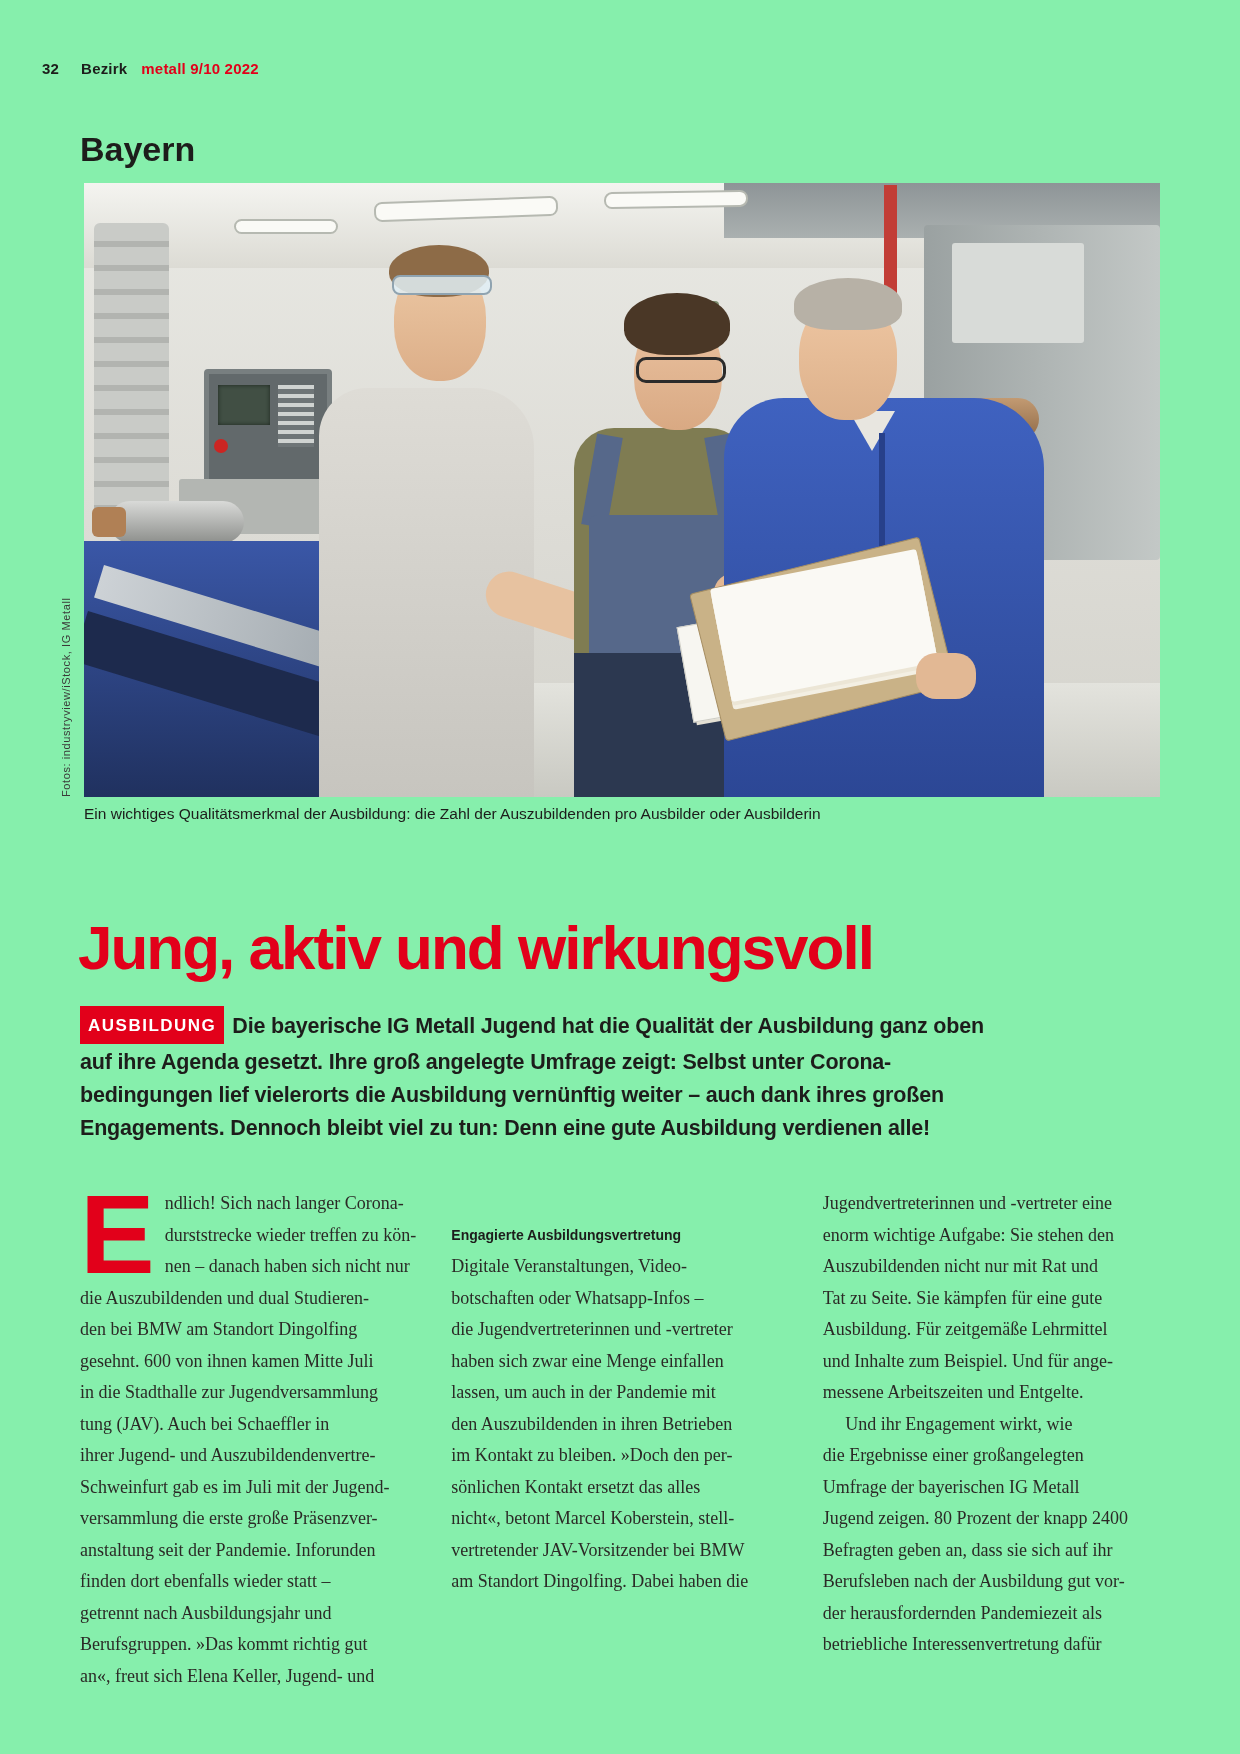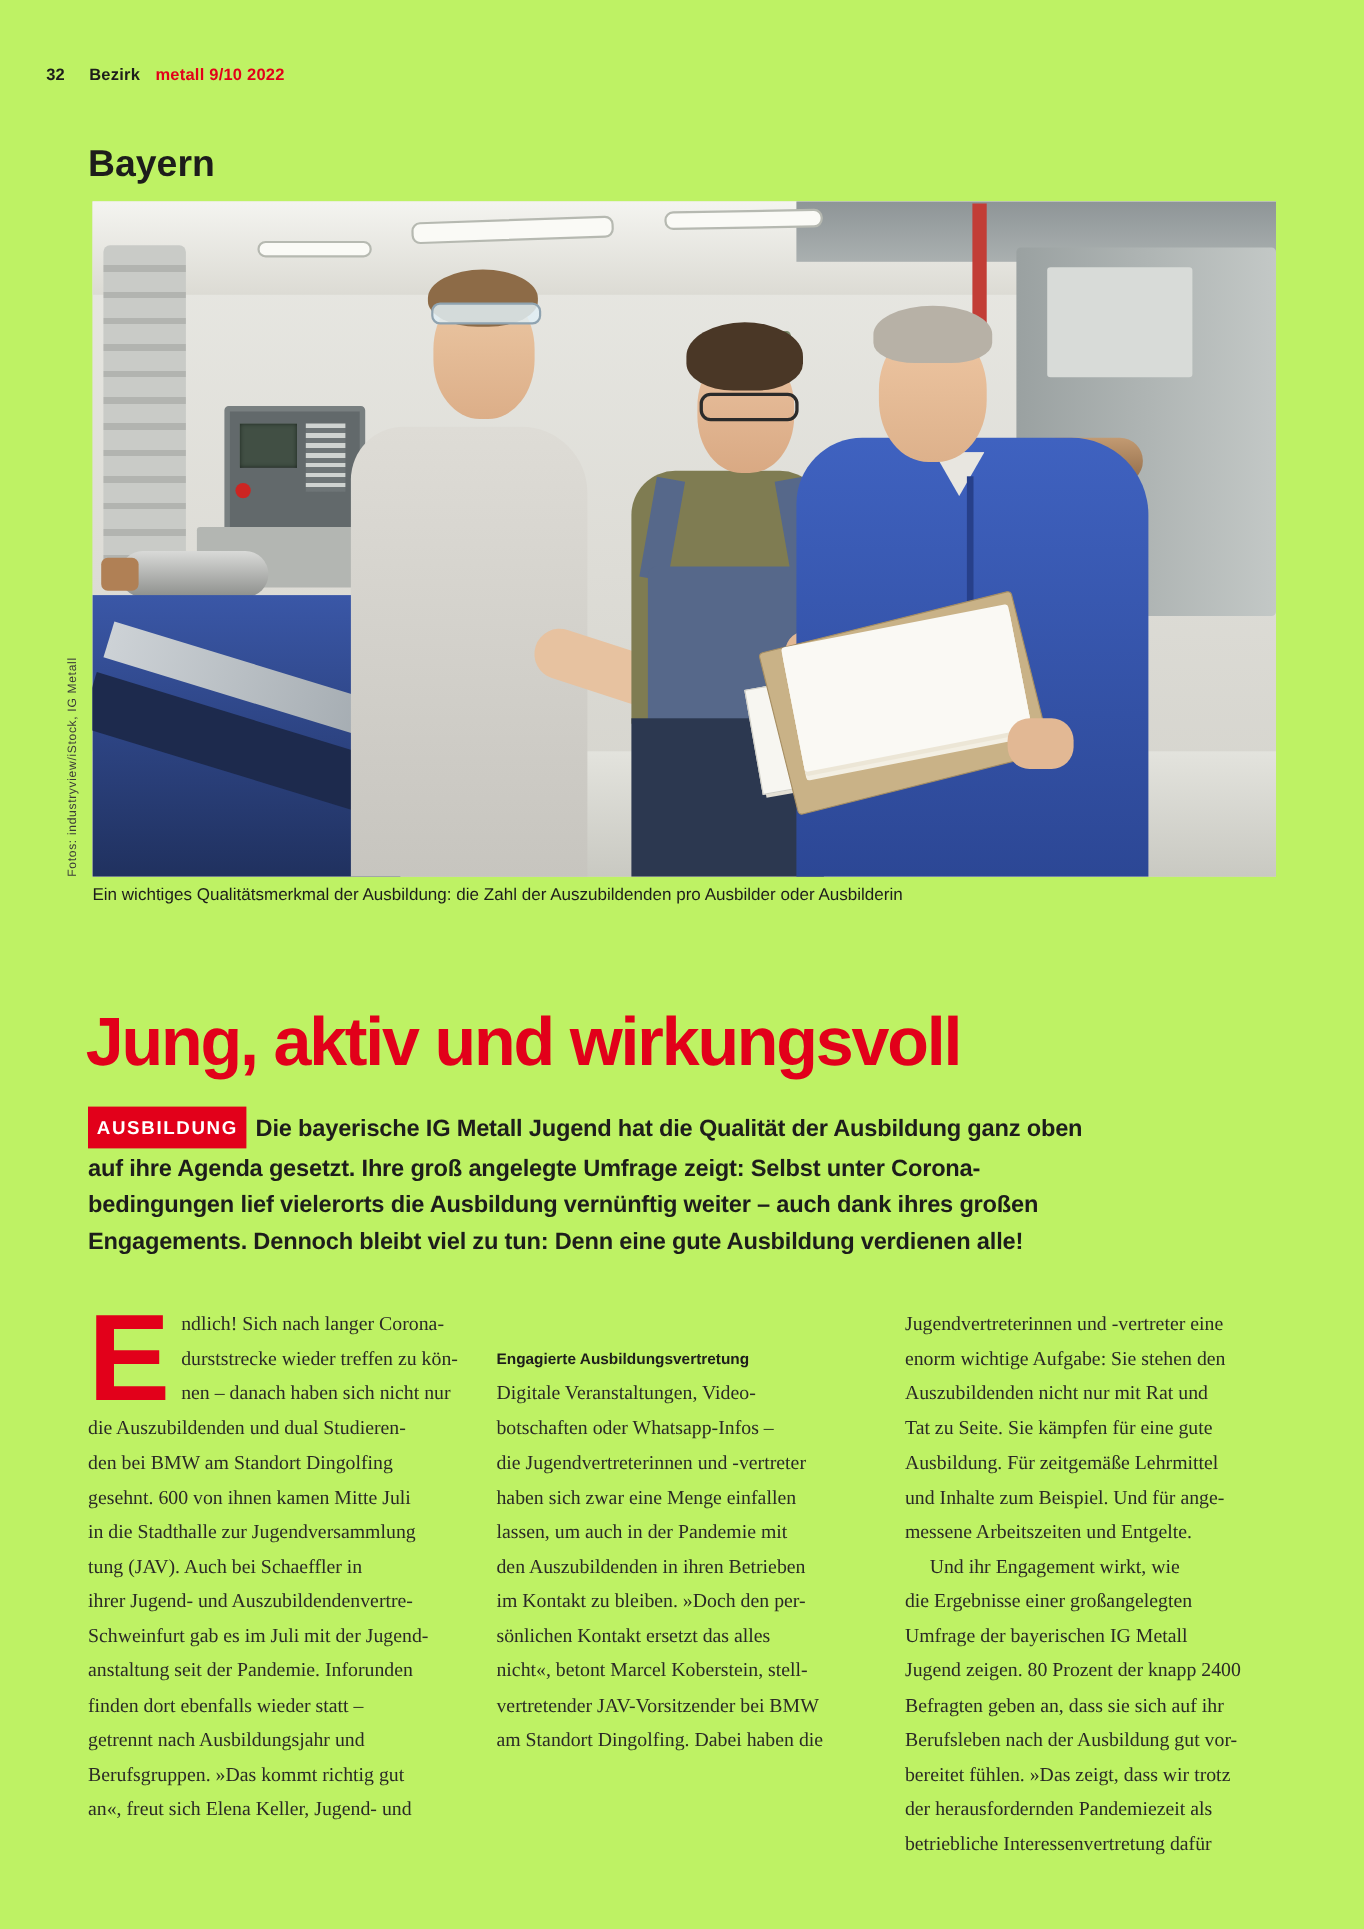--- a/index.html
+++ b/index.html
@@ -1,17 +1,17 @@
 <!DOCTYPE html>
 <html lang="de"><head>
 <meta charset="utf-8">
 <style>
   html,body{margin:0;padding:0;}
   body{background:#ffffff;font-family:"Liberation Sans","DejaVu Sans",sans-serif;}
-  #page{position:relative;width:1240px;height:1754px;background:#bef264;overflow:hidden;}
+  #page{position:relative;width:1240px;height:1754px;background:#86efac;overflow:hidden;}
 
   
   #runhead{position:absolute;left:42px;top:60px;font-size:15px;font-weight:bold;color:#1d1d1b;letter-spacing:.2px;}
   #runhead .pgno{margin-right:22px;}
   #runhead .sect{margin-right:14px;}
   #runhead .issue{color:#e2001a;}
 
   
   #region{position:absolute;left:80px;top:130px;font-size:34px;font-weight:bold;color:#1d1d1b;}
 
@@ -195,20 +195,21 @@
           <div class="tline">ndlich! Sich nach langer Corona-</div>
           <div class="tline">durststrecke wieder treffen zu kön-</div>
           <div class="tline">nen – danach haben sich nicht nur</div>
           <div class="tline">die Auszubildenden und dual Studieren-</div>
           <div class="tline">den bei BMW am Standort Dingolfing</div>
           <div class="tline">gesehnt. 600 von ihnen kamen Mitte Juli</div>
           <div class="tline">in die Stadthalle zur Jugendversammlung</div>
           <div class="tline">tung (JAV). Auch bei Schaeffler in</div>
           <div class="tline">ihrer Jugend- und Auszubildendenvertre-</div>
           <div class="tline">Schweinfurt gab es im Juli mit der Jugend-</div>
+          <div class="tline">versammlung die erste große Präsenzver-</div>
           <div class="tline">anstaltung seit der Pandemie. Inforunden</div>
           <div class="tline">finden dort ebenfalls wieder statt –</div>
           <div class="tline">getrennt nach Ausbildungsjahr und</div>
           <div class="tline">Berufsgruppen. »Das kommt richtig gut</div>
           <div class="tline">an«, freut sich Elena Keller, Jugend- und</div>
         </div>
     </div>
     <div class="col">
       <div class="subhead">Engagierte Ausbildungsvertretung</div>
       <div>
@@ -233,20 +234,19 @@
           <div class="tline">Tat zu Seite. Sie kämpfen für eine gute</div>
           <div class="tline">Ausbildung. Für zeitgemäße Lehrmittel</div>
           <div class="tline">und Inhalte zum Beispiel. Und für ange-</div>
           <div class="tline">messene Arbeitszeiten und Entgelte.</div>
           <div class="tline">&nbsp;&nbsp;&nbsp;&nbsp;&nbsp;Und ihr Engagement wirkt, wie</div>
           <div class="tline">die Ergebnisse einer großangelegten</div>
           <div class="tline">Umfrage der bayerischen IG Metall</div>
           <div class="tline">Jugend zeigen. 80 Prozent der knapp 2400</div>
           <div class="tline">Befragten geben an, dass sie sich auf ihr</div>
           <div class="tline">Berufsleben nach der Ausbildung gut vor-</div>
-          <div class="tline">bereitet fühlen. »Das zeigt, dass wir trotz</div>
           <div class="tline">der herausfordernden Pandemiezeit als</div>
           <div class="tline">betriebliche Interessenvertretung dafür</div>
         </div>
     </div>
   </div>
 
 </div>
 
 </body></html>

